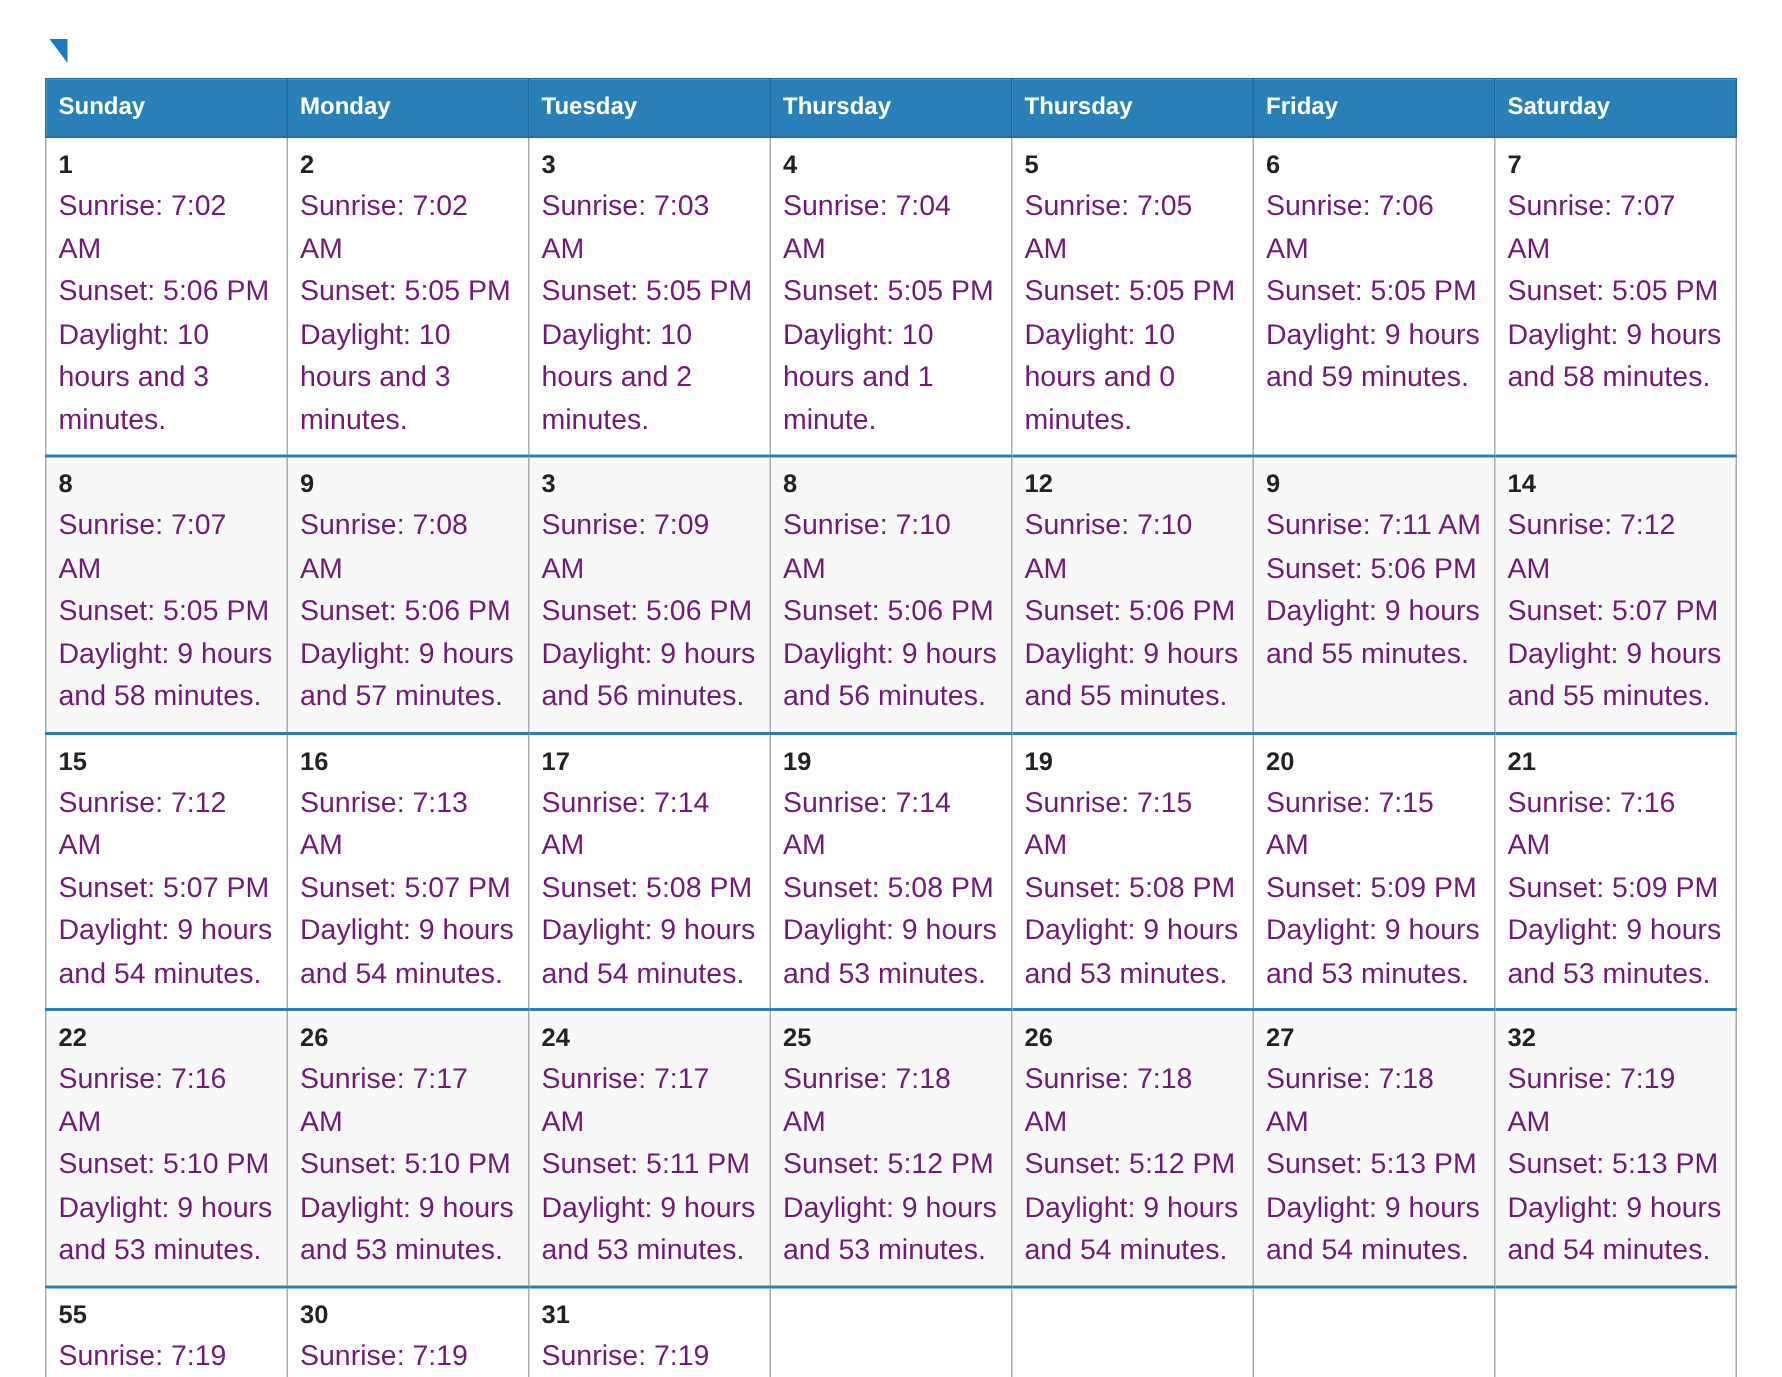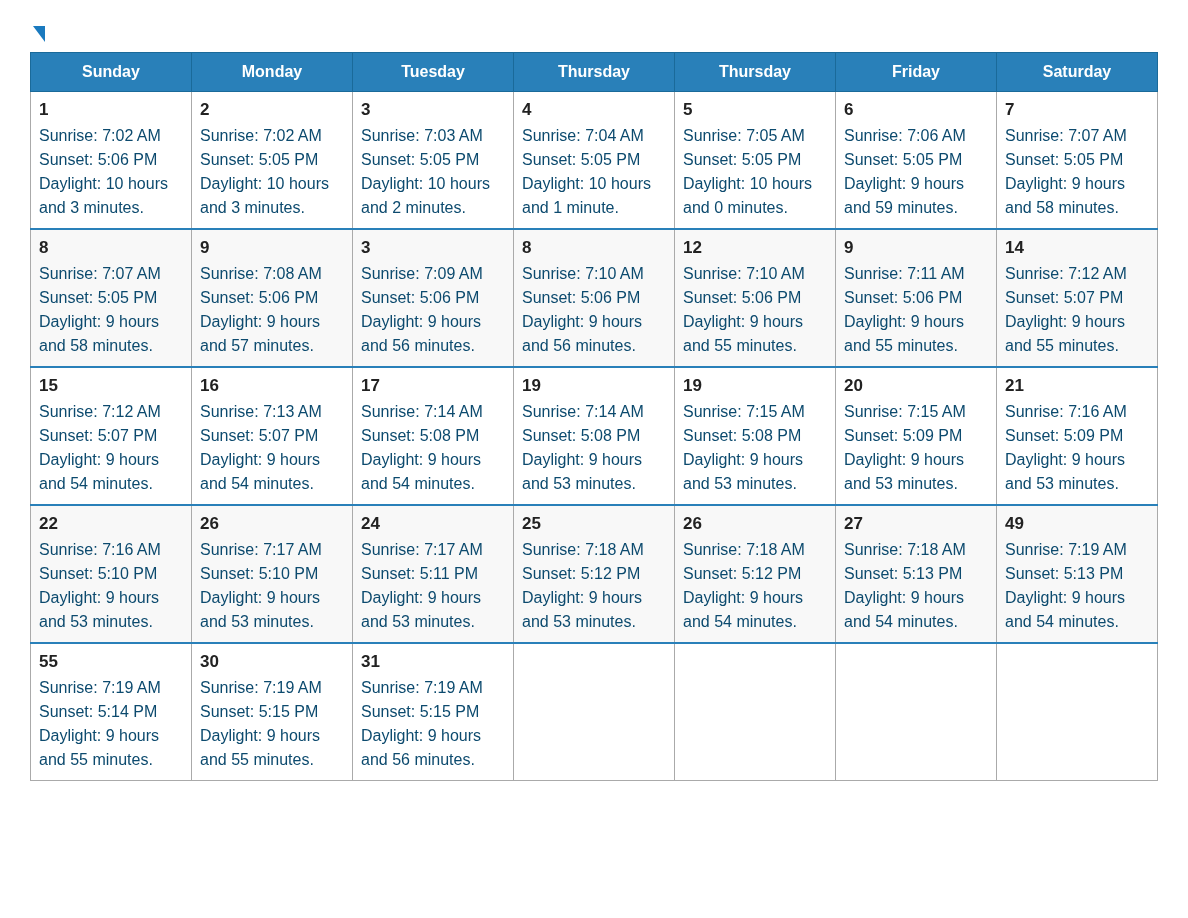--- a/index.html
+++ b/index.html
@@ -43,21 +43,21 @@
       width: 100%;
       border-collapse: collapse;
       margin-top: 10px;
     }
     .calendar th {
       background-color: #2980b9;
       color: #fff;
       font-size: 16px;
       font-weight: bold;
       padding: 10px 8px;
-      text-align: center;
+      text-align: left;
       border: 1px solid #1a6a9a;
     }
     .calendar td {
       vertical-align: top;
       padding: 8px;
       border: 1px solid #aaa;
       width: 14.28%;
       min-height: 100px;
     }
     .calendar tr:nth-child(even) td {
@@ -66,22 +66,22 @@
     .calendar tr:nth-child(odd) td {
       background: #fff;
     }
     .day-number {
       font-size: 17px;
       font-weight: bold;
       color: #222;
       margin-bottom: 4px;
     }
     .day-info {
-      font-size: 16px;
-      color: #0c4a6e;
+      font-size: 19px;
+      color: #701a75;
       line-height: 1.5;
     }
     .empty-cell {
       background: #fff !important;
     }
     .row-divider td {
       border-top: 2px solid #2980b9;
     }
   </style>
 </head>
@@ -225,21 +225,21 @@
         </td>
         <td>
           <div class="day-number">26</div>
           <div class="day-info">Sunrise: 7:18 AM<br>Sunset: 5:12 PM<br>Daylight: 9 hours and 54 minutes.</div>
         </td>
         <td>
           <div class="day-number">27</div>
           <div class="day-info">Sunrise: 7:18 AM<br>Sunset: 5:13 PM<br>Daylight: 9 hours and 54 minutes.</div>
         </td>
         <td>
-          <div class="day-number">49</div>
+          <div class="day-number">32</div>
           <div class="day-info">Sunrise: 7:19 AM<br>Sunset: 5:13 PM<br>Daylight: 9 hours and 54 minutes.</div>
         </td>
       </tr>
       <tr class="row-divider">
         <td>
           <div class="day-number">55</div>
           <div class="day-info">Sunrise: 7:19 AM<br>Sunset: 5:14 PM<br>Daylight: 9 hours and 55 minutes.</div>
         </td>
         <td>
           <div class="day-number">30</div>

